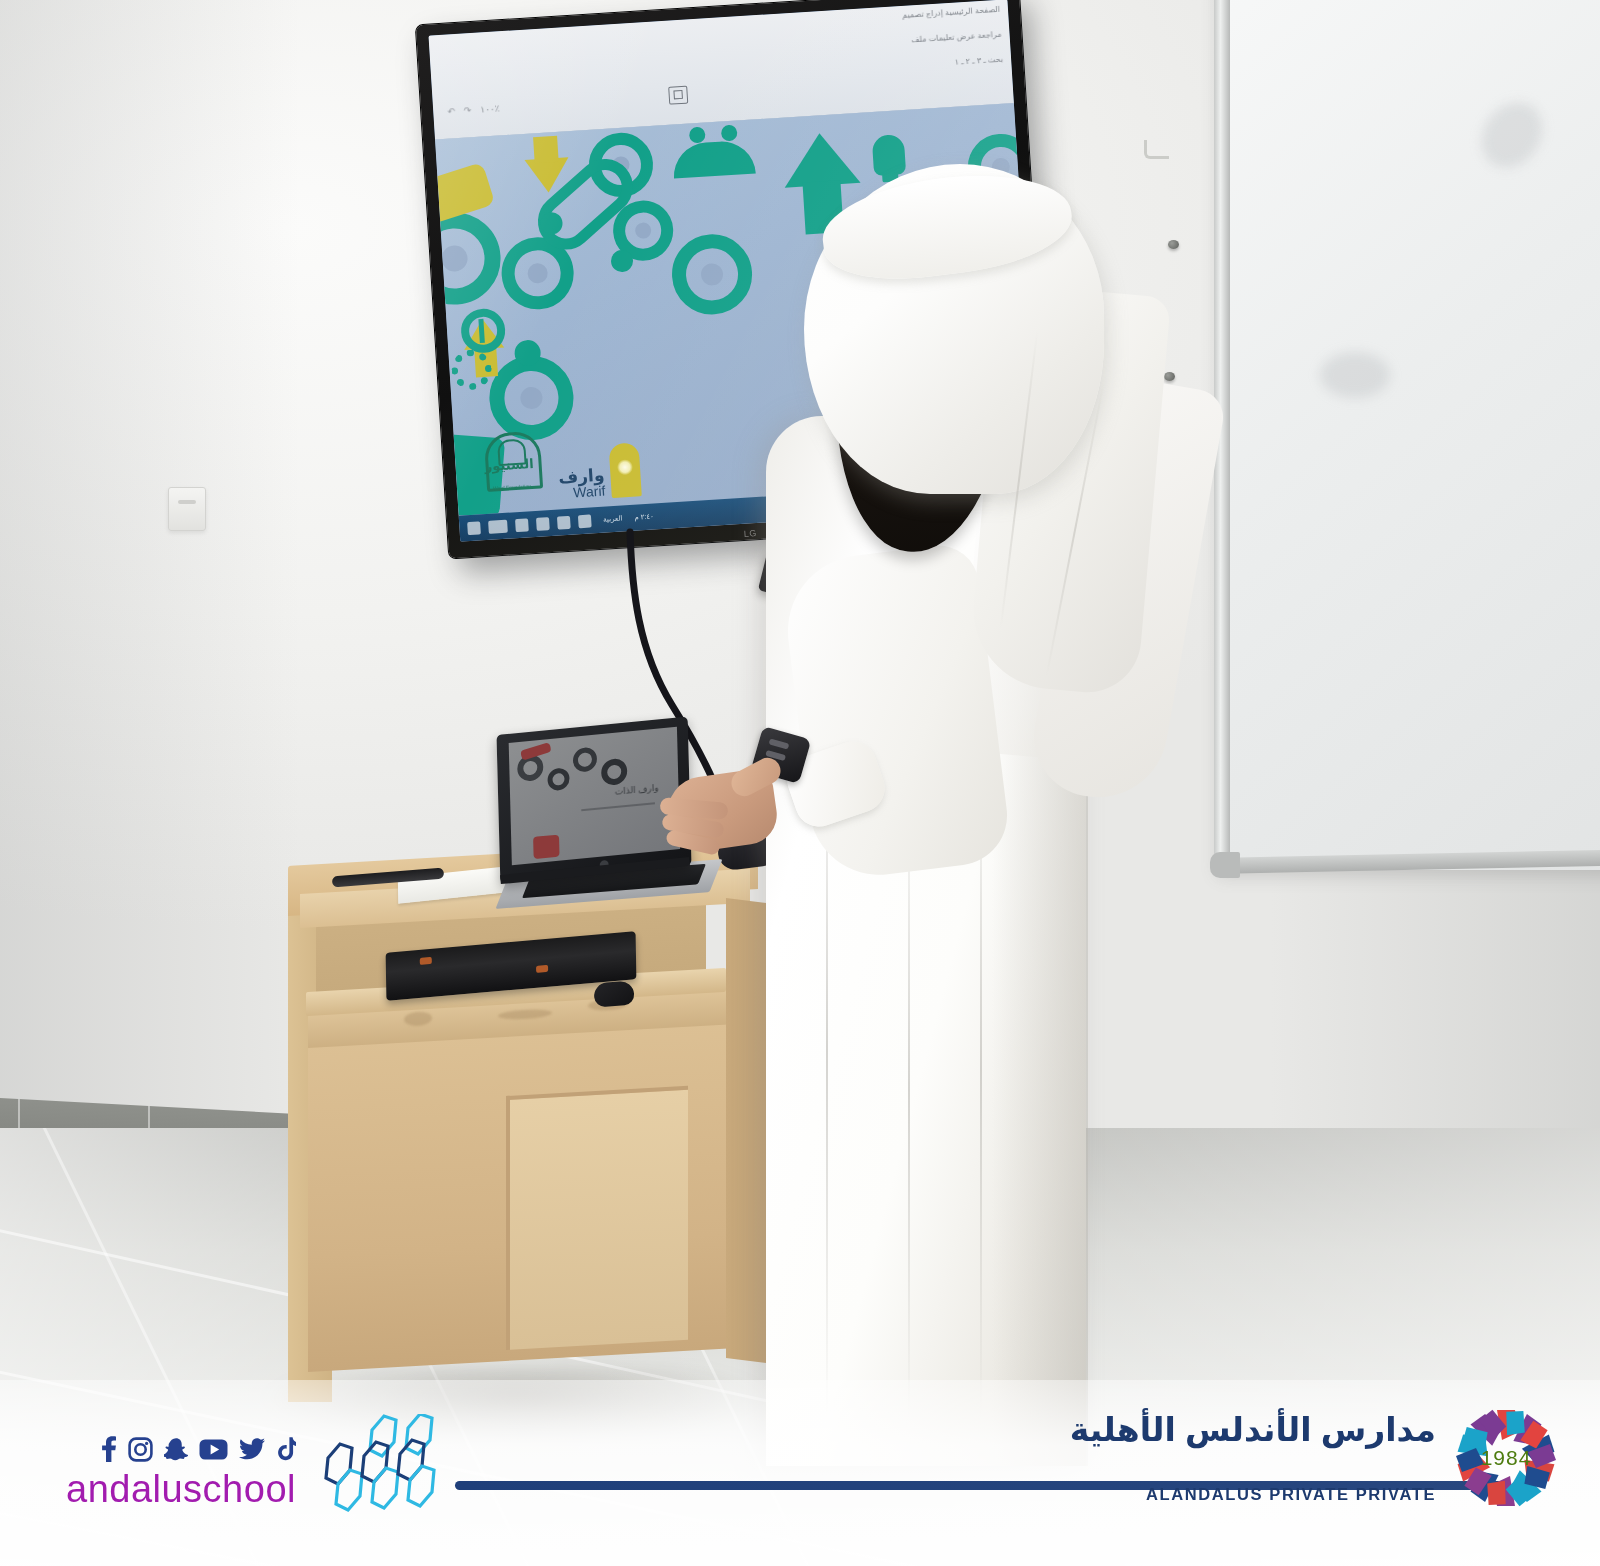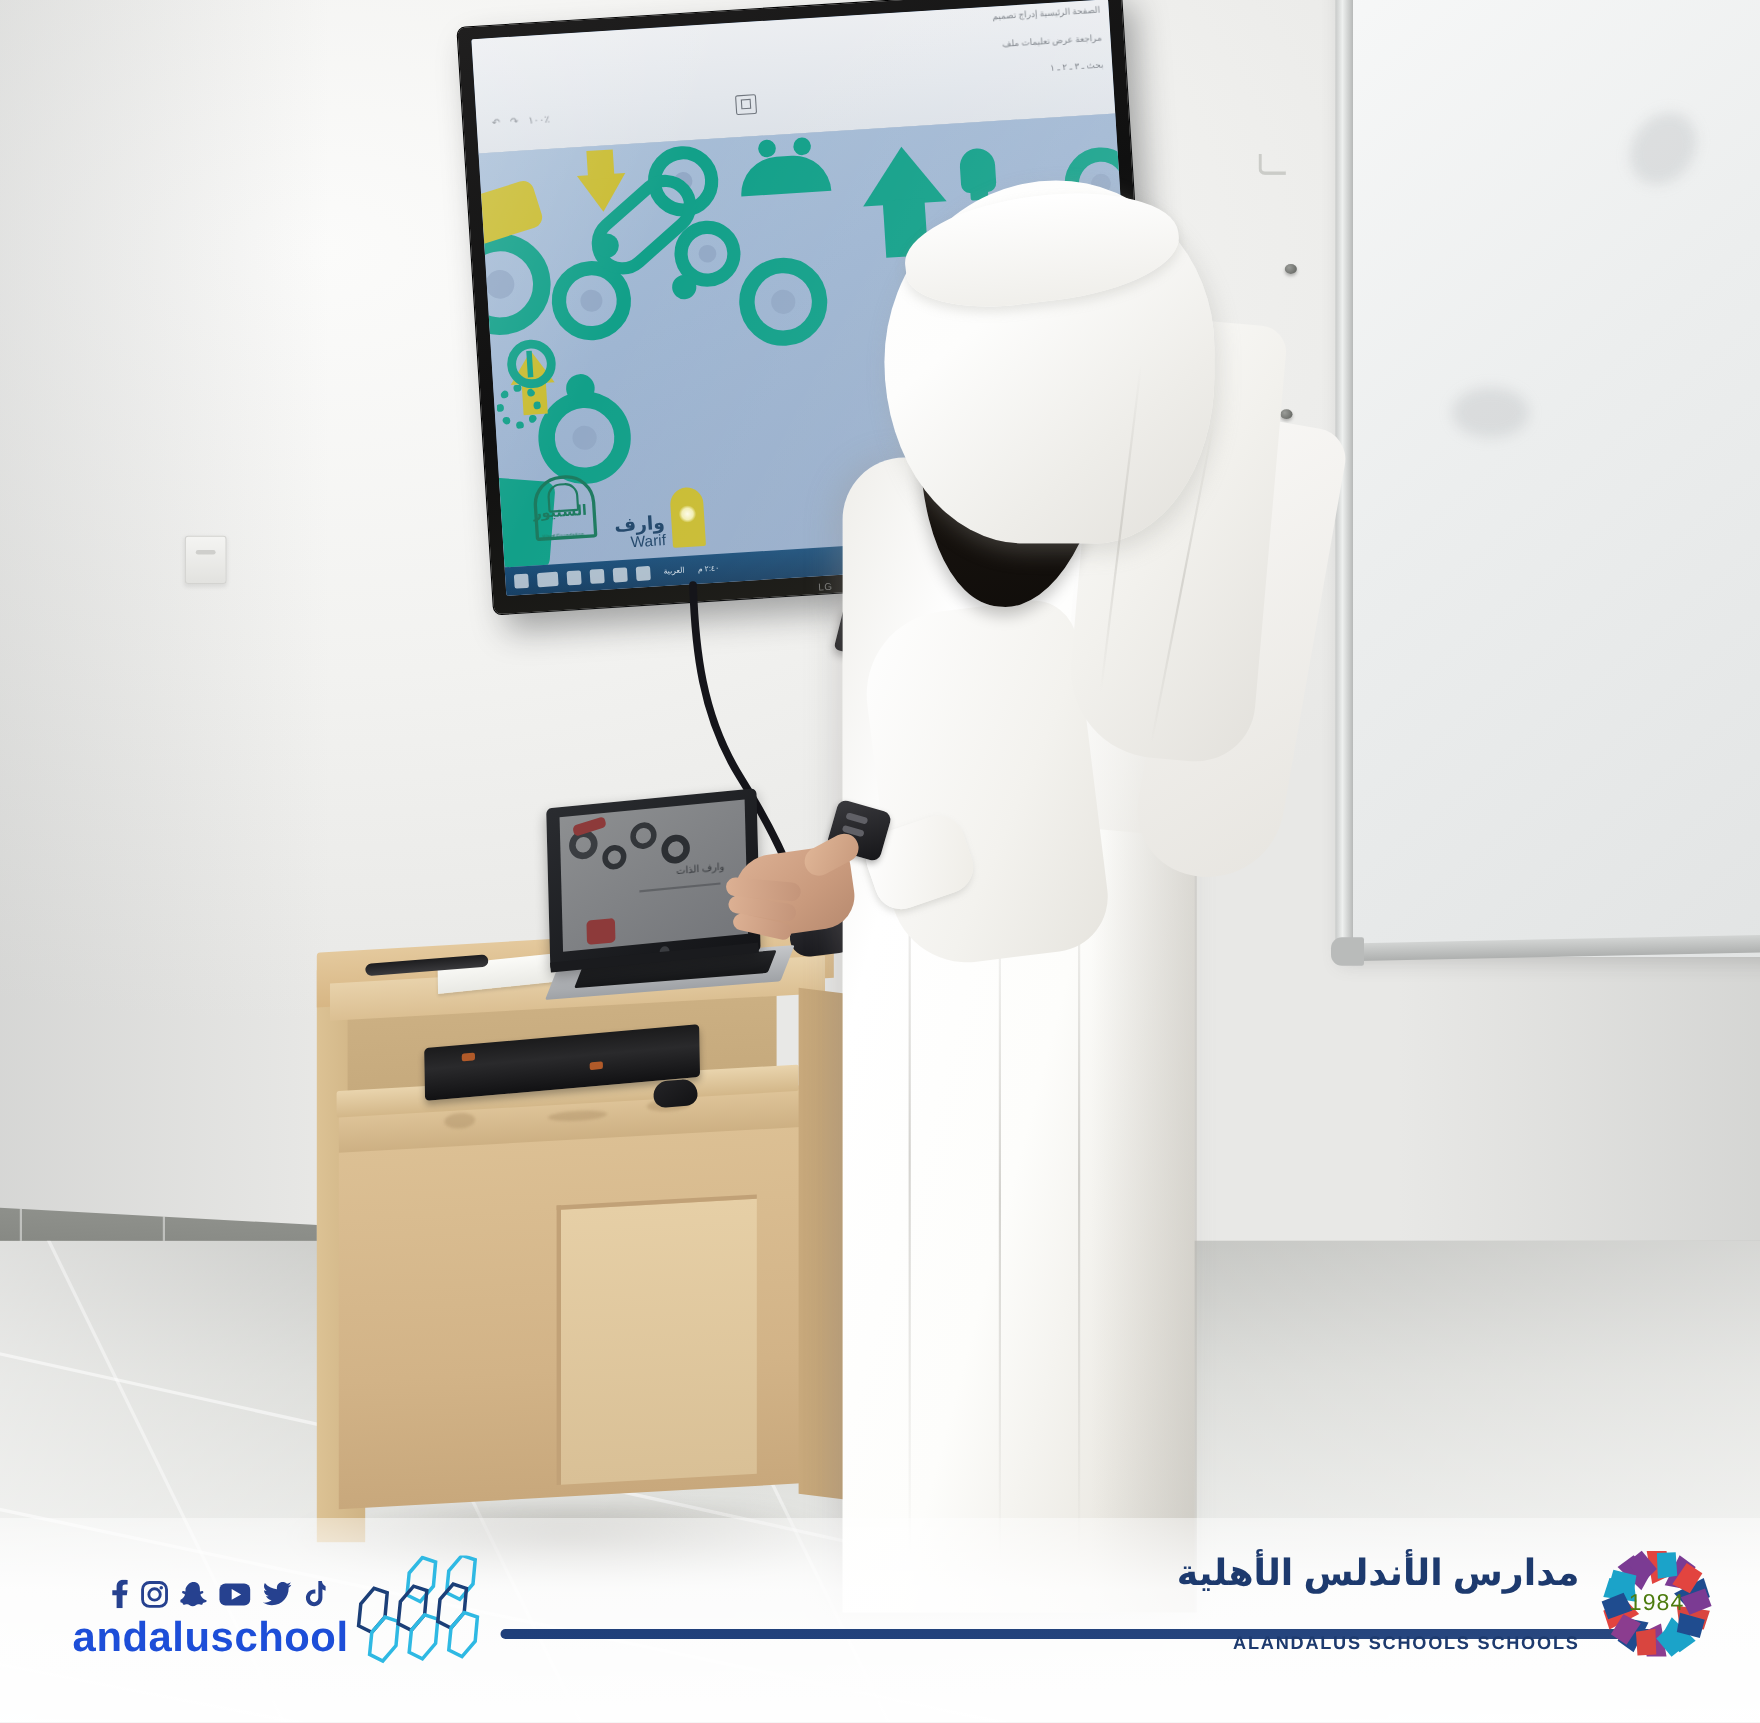--- a/index.html
+++ b/index.html
@@ -490,21 +490,21 @@
     pointer-events:none;
   }
   .footer-inner{position:absolute;left:0;bottom:0;width:100%;height:186px;pointer-events:auto;}
 
   .social{
     position:absolute;left:100px;bottom:104px;display:flex;gap:11px;align-items:center;
   }
   .social svg{display:block;}
   .brandname{
     position:absolute;left:66px;bottom:55px;
-    font-size:38px;color:#1d4ed8;letter-spacing:.5px;font-weight:700;
+    font-size:38px;color:#a21caf;letter-spacing:.5px;font-weight:400;
   }
   .hexmark{position:absolute;left:312px;bottom:52px;width:145px;height:100px;}
   .divider{
     position:absolute;left:455px;bottom:76px;width:1045px;height:9px;
     background:linear-gradient(to right,#1f3f7a,#28477f);
     border-radius:5px 2px 2px 5px;
   }
 
   .right-brand{position:absolute;right:38px;bottom:52px;display:flex;align-items:center;gap:14px;}
   .rb-text{display:flex;flex-direction:column;align-items:flex-end;gap:37px;}
@@ -808,21 +808,21 @@
           <path d="M98,66 L110,52 L122,56 L120,78 L108,92 L96,86 Z" stroke="#2fb9e3"></path>
         </g>
       </svg>
     </div>
 
     <div class="divider"></div>
 
     <div class="right-brand">
       <div class="rb-text">
         <div class="rb-ar">مدارس الأندلس الأهلية</div>
-        <div class="rb-en">ALANDALUS SCHOOLS SCHOOLS</div>
+        <div class="rb-en">ALANDALUS PRIVATE PRIVATE</div>
       </div>
       <div class="starlogo">
         <svg width="112" height="112" viewBox="0 0 112 112">
           <g transform="translate(56,56)">
             <g transform="rotate(0)">
                 <path d="M-9,-48 L9,-48 L13,-26 L-4,-18 Z" fill="#e2443f"></path>
               </g>
             <g transform="rotate(36)">
                 <path d="M-9,-48 L9,-48 L13,-26 L-4,-18 Z" fill="#7b3b93"></path>
               </g>

